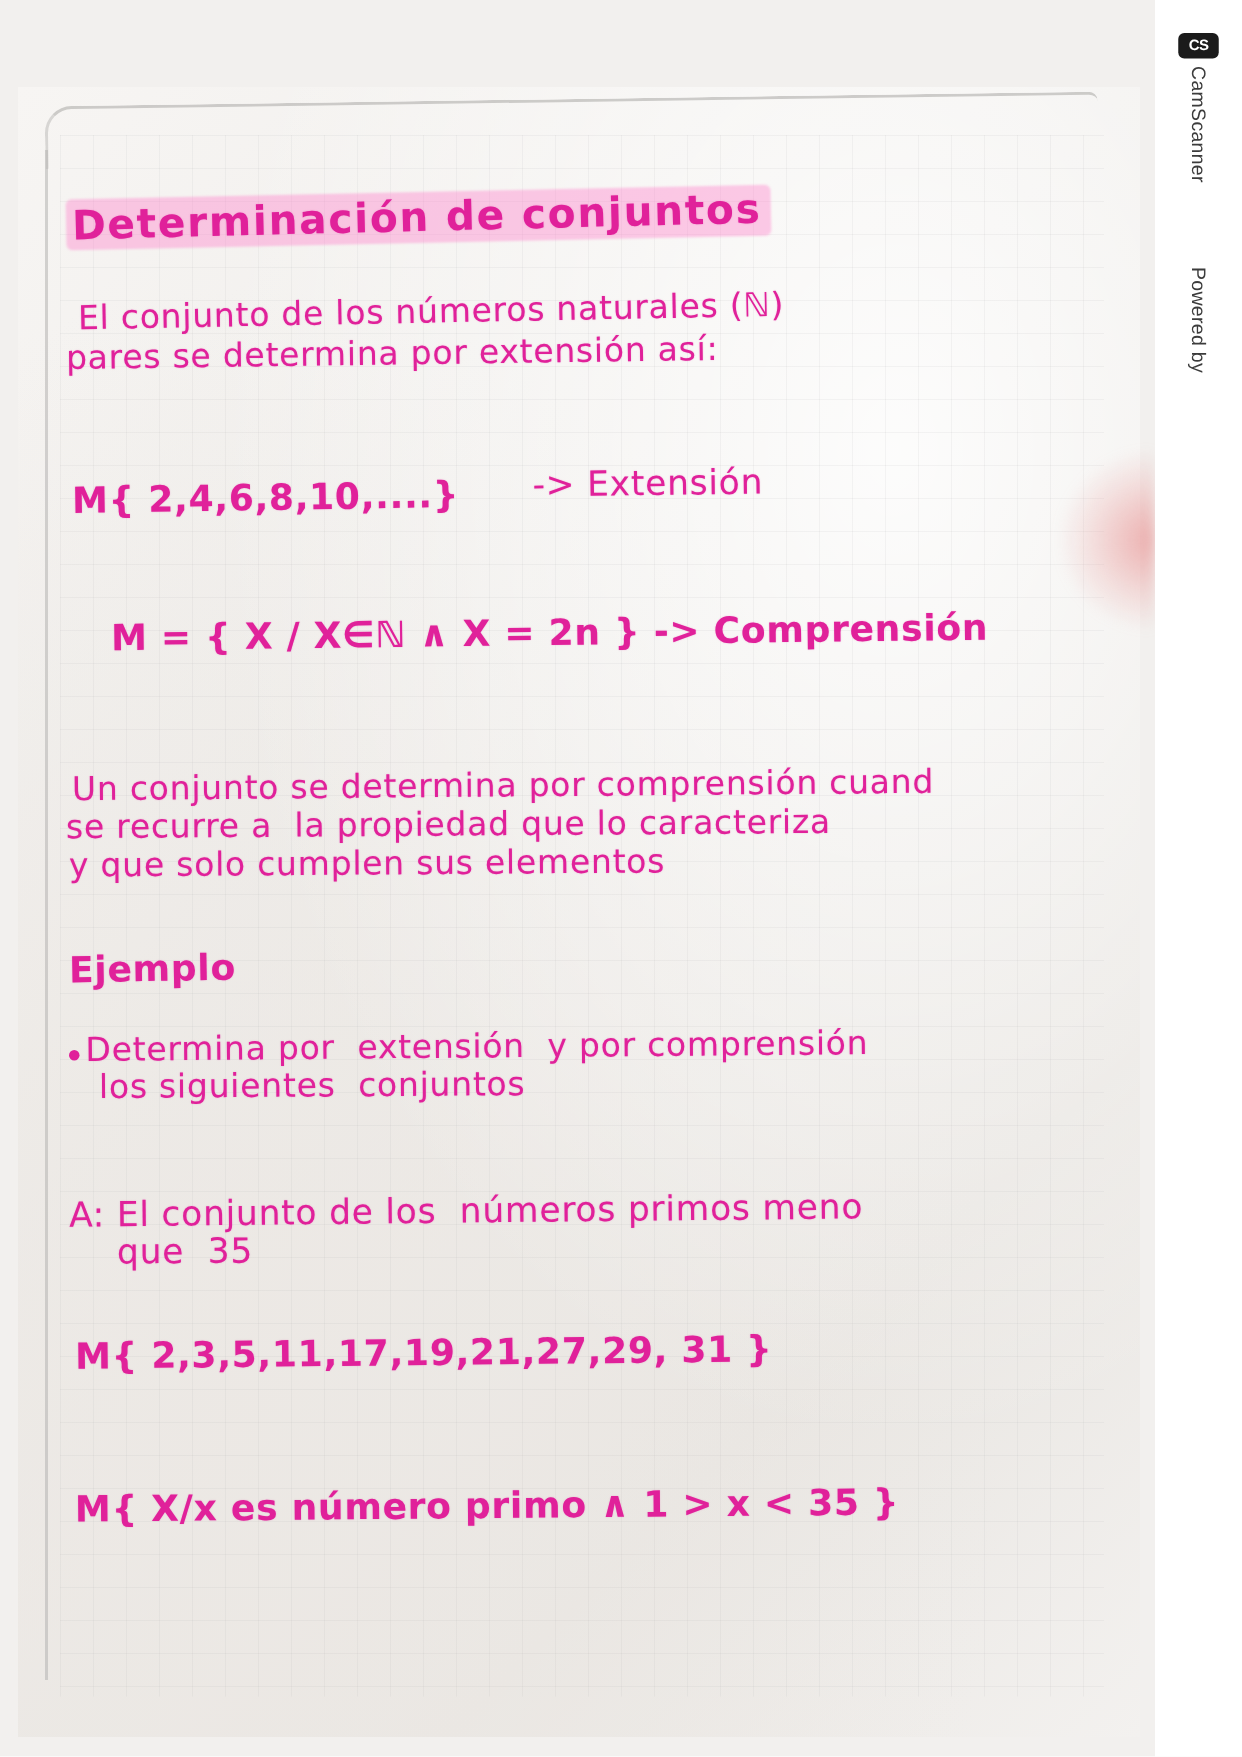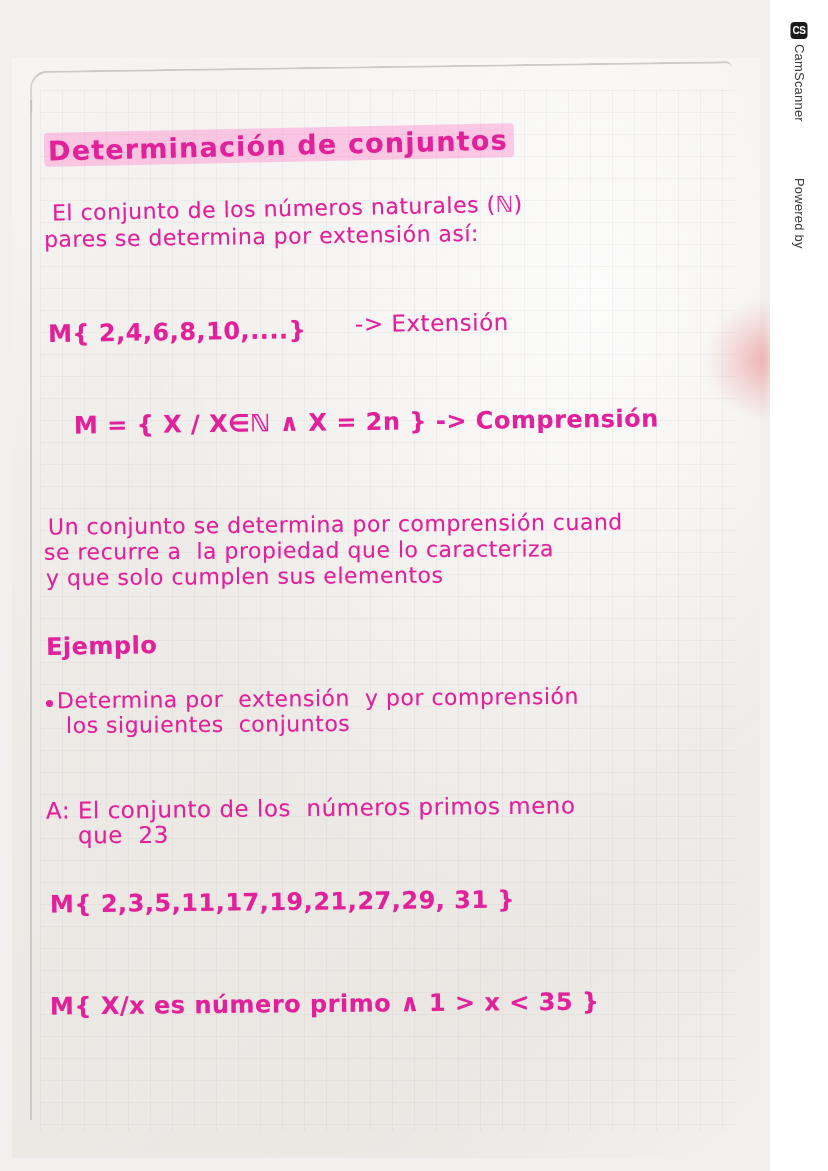--- a/index.html
+++ b/index.html
@@ -166,21 +166,21 @@
   .vtext {
     writing-mode: vertical-rl;
     text-orientation: mixed;
     font-family: "Liberation Sans", sans-serif;
     font-size: 13px;
     color: #3c3c3c;
     letter-spacing: 0.2px;
     white-space: nowrap;
   }
   #cs-badge {
-    width: 17px;
+    width: 27px;
     height: 17px;
     background: #1b1b1b;
     color: #ffffff;
     border-radius: 4px;
     font-size: 10px;
     font-weight: bold;
     font-family: "Liberation Sans", sans-serif;
     display: flex;
     align-items: center;
     justify-content: center;
@@ -219,21 +219,21 @@
   <div class="hw thin" id="l7">se recurre a  la propiedad que lo caracteriza</div>
   <div class="hw thin" id="l8">y que solo cumplen sus elementos</div>
 
   <div class="hw" id="l9">Ejemplo</div>
 
   <div id="bullet"></div>
   <div class="hw thin" id="l10">Determina por  extensión  y por comprensión</div>
   <div class="hw thin" id="l11">los siguientes  conjuntos</div>
 
   <div class="hw thin" id="l12">A: El conjunto de los  números primos meno</div>
-  <div class="hw thin" id="l13">que  23</div>
+  <div class="hw thin" id="l13">que  35</div>
 
   <div class="hw" id="l14">M{ 2,3,5,11,17,19,21,27,29, 31 }</div>
   <div class="hw" id="l15">M{ X/x es número primo ∧ 1 &gt; x &lt; 35 }</div>
 </div>
 
 <div id="sidebar">
   <div id="cam-brand">
     <div id="cs-badge">CS</div>
     <div class="vtext">CamScanner</div>
   </div>

